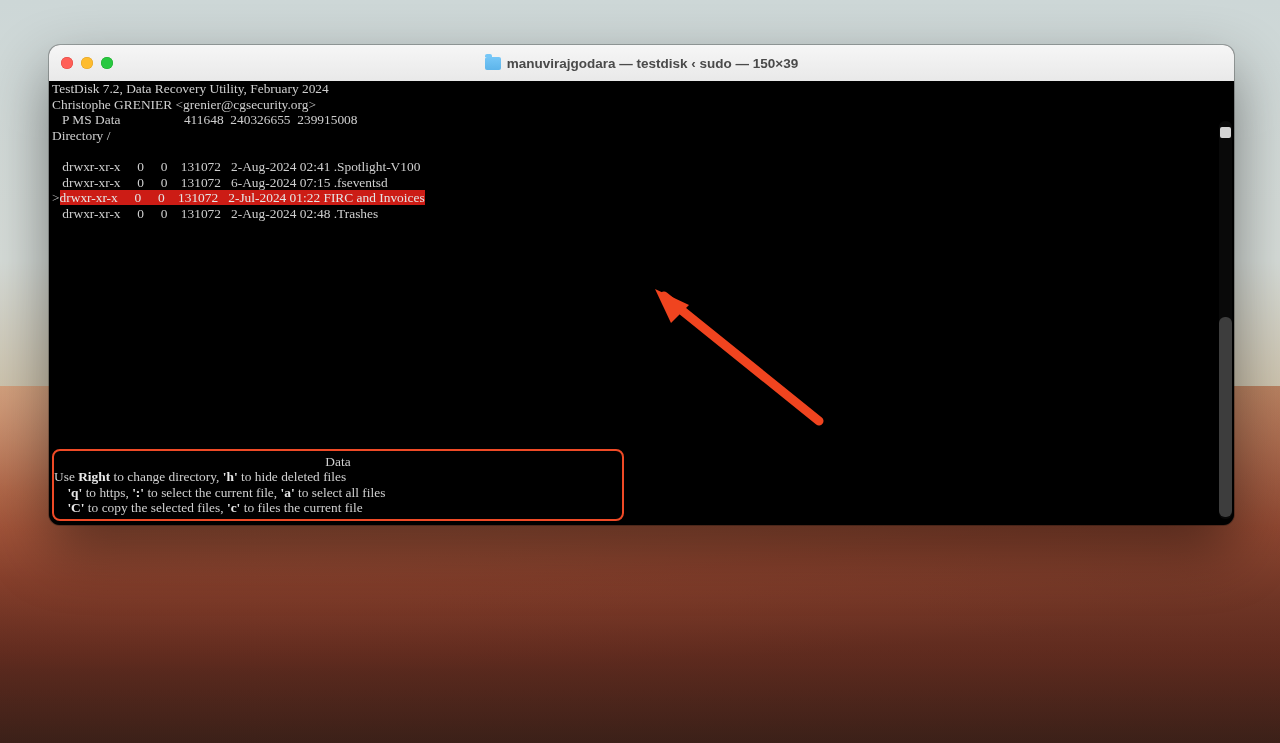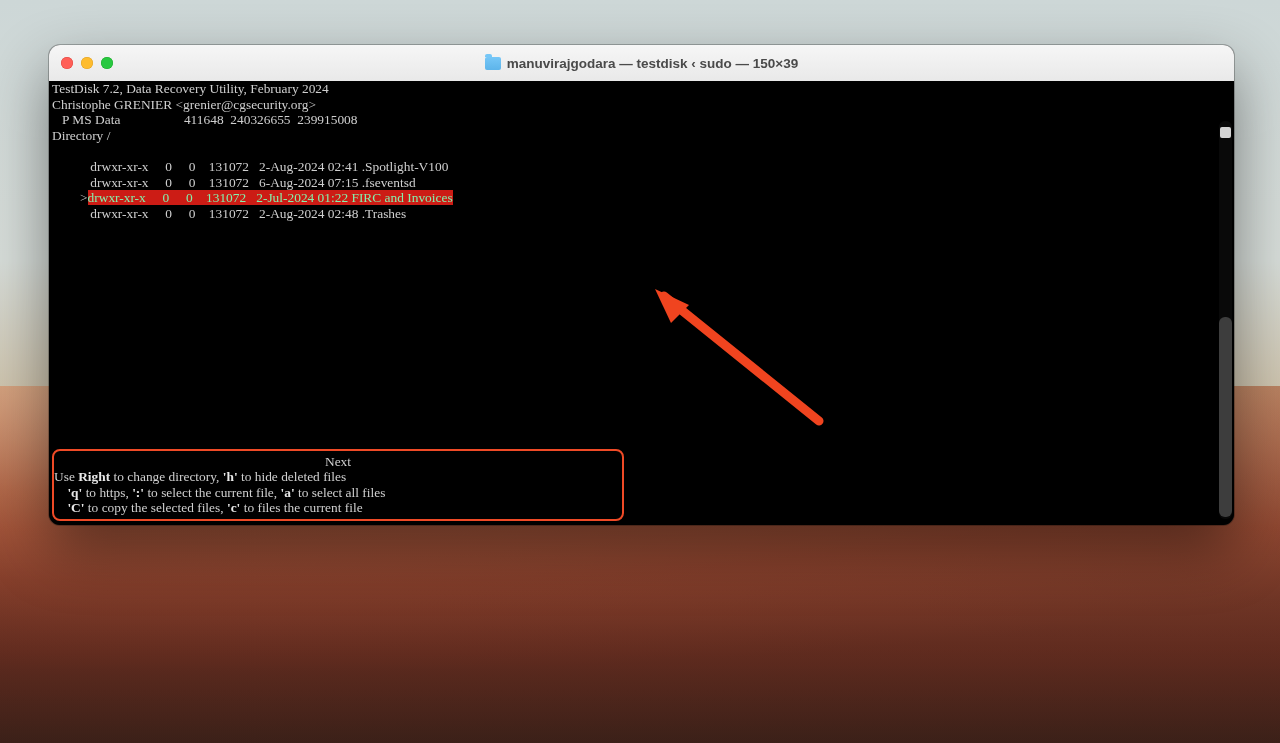--- a/index.html
+++ b/index.html
@@ -112,25 +112,24 @@
     right: 18px;
     top: 0;
     bottom: 0;
   }
   .pre {
     white-space: pre;
     margin: 0;
   }
   .row {
     white-space: pre;
-    margin-left: 28px;
   }
   .hl-sel {
     background: #cc1c15;
-    color: #86efac;
+    color: #e5e5e5;
     padding: 0;
   }
   
   .listing {
     margin-top: 15.6px; 
   }
   .listing .row {
     white-space: pre;
     padding-left: 7px;
   }
@@ -230,21 +229,21 @@
       <div class="pre">Directory /</div>
 
       <div class="listing" id="listing">
           <div class="row"> drwxr-xr-x     0     0    131072   2-Aug-2024 02:41 .Spotlight-V100</div>
           <div class="row"> drwxr-xr-x     0     0    131072   6-Aug-2024 07:15 .fseventsd</div>
           <div class="row sel"><span class="sel-prefix">&gt;</span><span class="hl-sel">drwxr-xr-x     0     0    131072   2-Jul-2024 01:22 FIRC and Invoices</span></div>
           <div class="row"> drwxr-xr-x     0     0    131072   2-Aug-2024 02:48 .Trashes</div>
         </div>
 
       <div class="footer-box">
-        <div class="center">Next</div>
+        <div class="center">Data</div>
         <div class="line"><span>Use </span><span class="bold">Right</span><span> to change directory, </span><span class="bold">'h'</span><span> to hide deleted files</span></div>
         <div class="line"><span>    </span><span class="bold">'q'</span><span> to https, </span><span class="bold">':'</span><span> to select the current file, </span><span class="bold">'a'</span><span> to select all files</span></div>
         <div class="line"><span>    </span><span class="bold">'C'</span><span> to copy the selected files, </span><span class="bold">'c'</span><span> to files the current file</span></div>
       </div>
     </div>
 
     <svg class="arrow" width="200" height="160">
       <defs>
         <marker id="ah" markerWidth="8" markerHeight="8" refX="2" refY="4" orient="auto">
           <path d="M0,0 L8,4 L0,8 Z" fill="#f0441f"></path>

